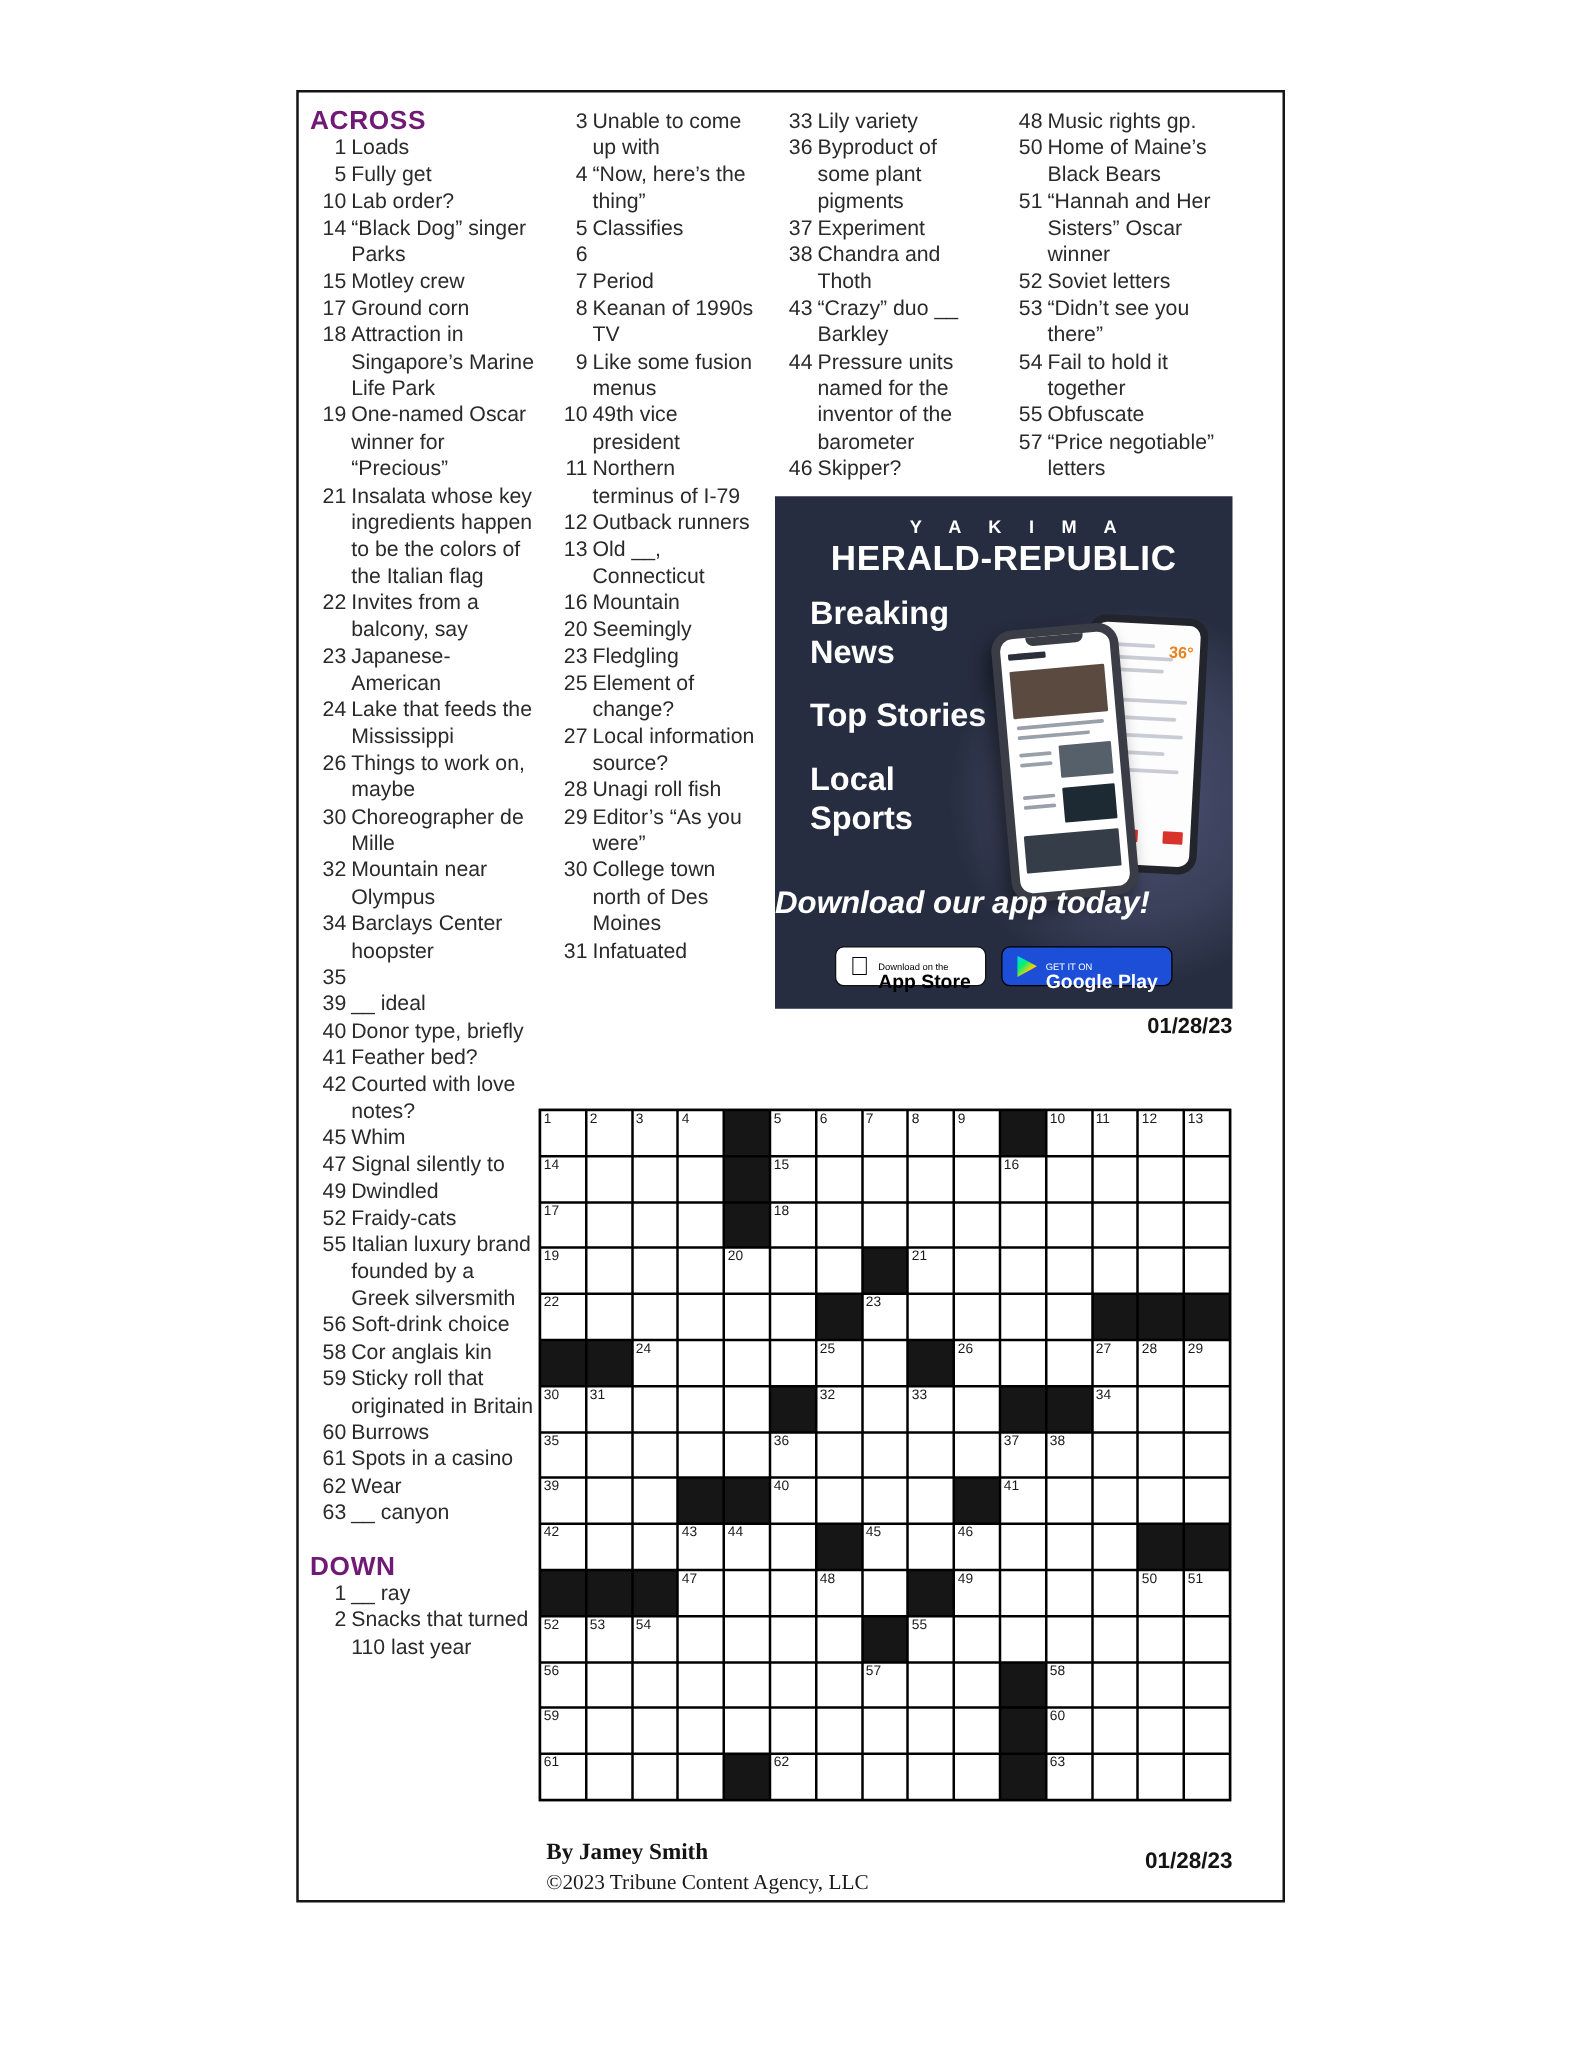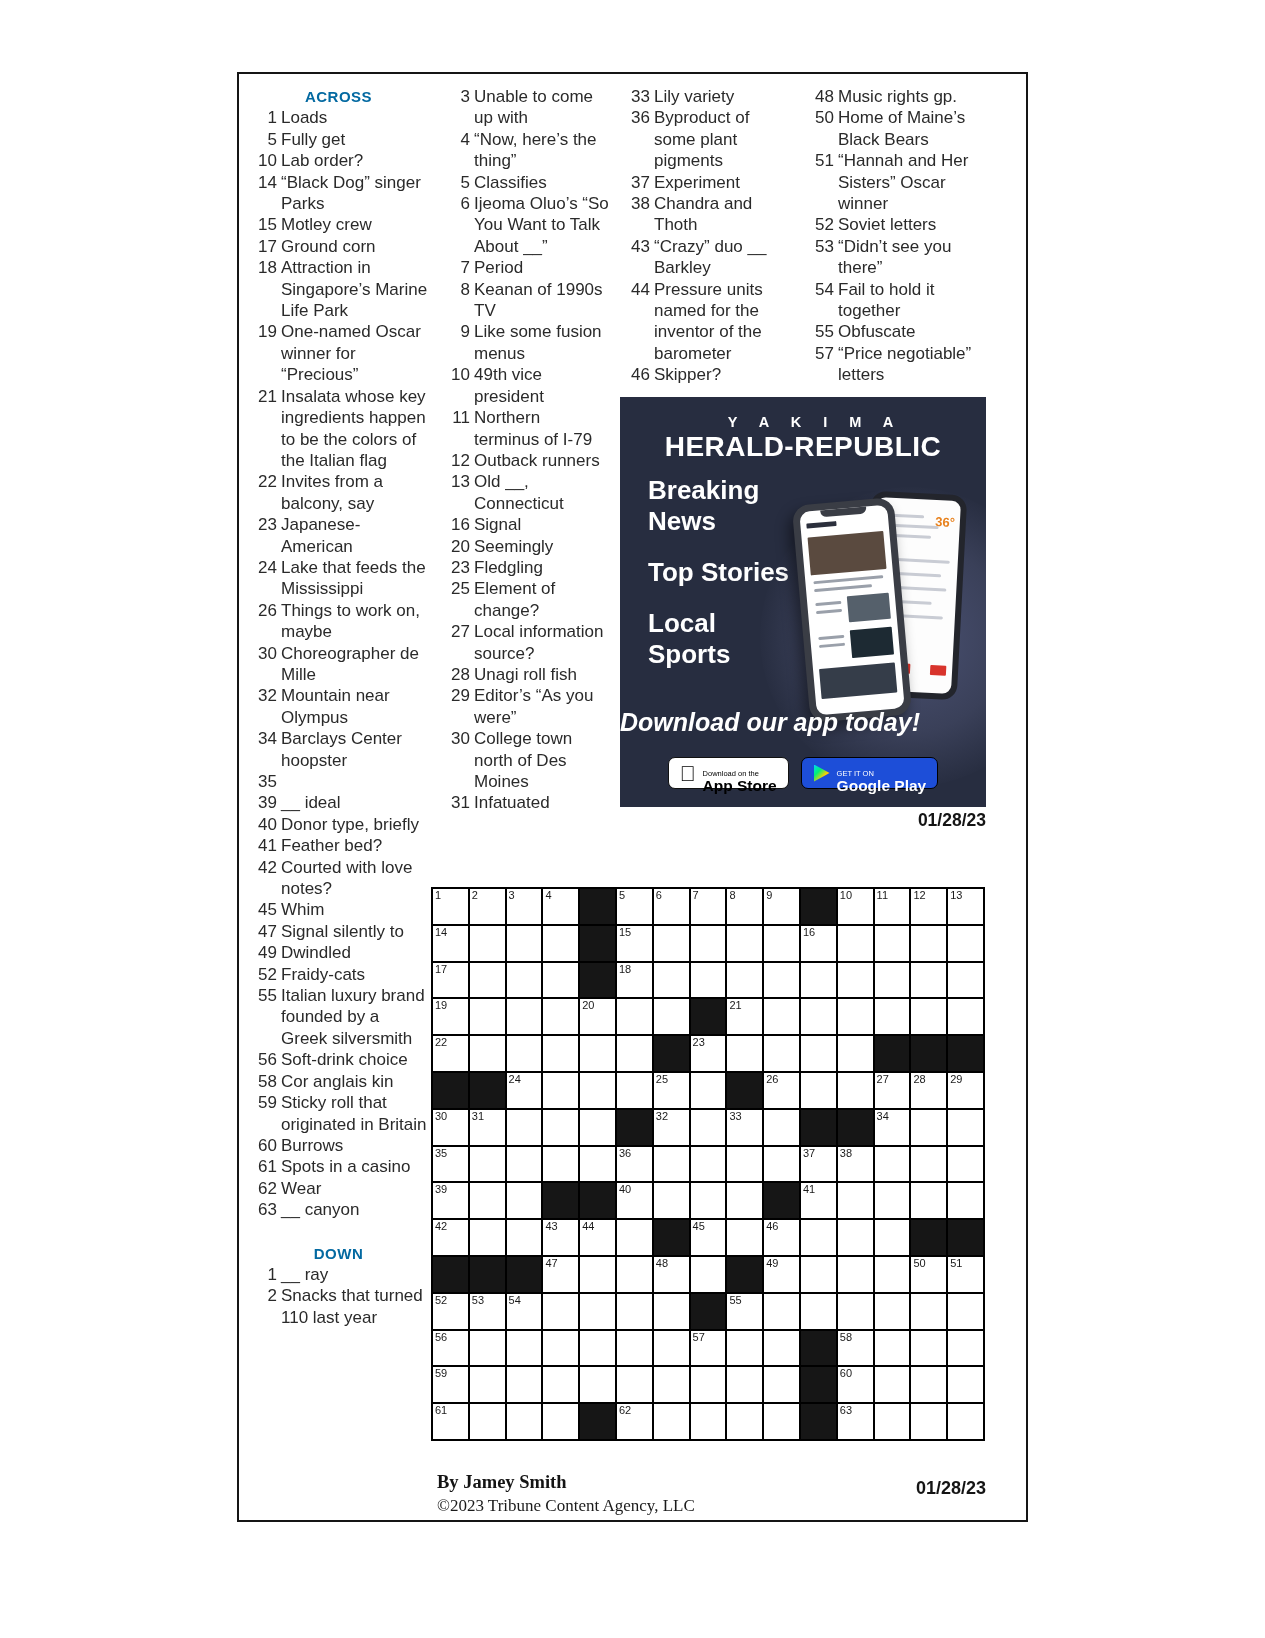--- a/index.html
+++ b/index.html
@@ -3,21 +3,21 @@
 <meta charset="utf-8">
 <style>
   html,body{margin:0;padding:0;background:#ffffff;}
   body{width:1265px;height:1638px;position:relative;font-family:"Liberation Sans",sans-serif;color:#222;}
   .frame{position:absolute;left:237px;top:72px;width:787px;height:1446px;border:2.5px solid #151515;pointer-events:none;}
   .clue-col{position:absolute;top:86px;}
   #col1{left:248px;width:181px;}
   #col2{left:441px;width:169px;}
   #col3{left:621px;width:173px;}
   #col4{left:805px;width:181px;}
-  .section-header{font-weight:bold;text-align:center;font-size:15px;line-height:21.4px;color:#0369a1;letter-spacing:.5px;}
+  .section-header{font-weight:bold;font-size:21px;line-height:21.4px;color:#701a75;letter-spacing:.5px;}
   .down-gap{margin-top:22px;}
   .clue{display:flex;font-size:17px;line-height:21.4px;color:#2a2a2a;}
   .clue .num{flex:0 0 29px;text-align:right;padding-right:4px;}
   .clue .txt{flex:1;}
   
   #ad{position:absolute;left:620px;top:397px;width:366px;height:410px;background:#272d40;overflow:hidden;}
   #ad .glow{position:absolute;left:140px;top:90px;width:300px;height:300px;border-radius:50%;
     background:radial-gradient(circle,#4a5172 0%,#3a4059 45%,rgba(42,47,67,0) 72%);}
   #ad .brand-top{position:relative;margin-top:17px;text-align:center;color:#fff;font-size:14.5px;letter-spacing:9px;text-indent:9px;font-weight:bold;padding-left:15px;}
   #ad .brand-main{position:relative;text-align:center;color:#fff;font-size:28px;font-weight:bold;letter-spacing:.5px;margin-top:1px;}
@@ -213,21 +213,20 @@
     <div class="clue">
       <span class="num">4</span>
       <span class="txt">“Now, here’s the thing”</span>
     </div>
     <div class="clue">
       <span class="num">5</span>
       <span class="txt">Classifies</span>
     </div>
     <div class="clue">
       <span class="num">6</span>
-      <span class="txt">Ijeoma Oluo’s “So You Want to Talk About __”</span>
     </div>
     <div class="clue">
       <span class="num">7</span>
       <span class="txt">Period</span>
     </div>
     <div class="clue">
       <span class="num">8</span>
       <span class="txt">Keanan of 1990s TV</span>
     </div>
     <div class="clue">
@@ -245,21 +244,21 @@
     <div class="clue">
       <span class="num">12</span>
       <span class="txt">Outback runners</span>
     </div>
     <div class="clue">
       <span class="num">13</span>
       <span class="txt">Old __, Connecticut</span>
     </div>
     <div class="clue">
       <span class="num">16</span>
-      <span class="txt">Signal</span>
+      <span class="txt">Mountain</span>
     </div>
     <div class="clue">
       <span class="num">20</span>
       <span class="txt">Seemingly</span>
     </div>
     <div class="clue">
       <span class="num">23</span>
       <span class="txt">Fledgling</span>
     </div>
     <div class="clue">

